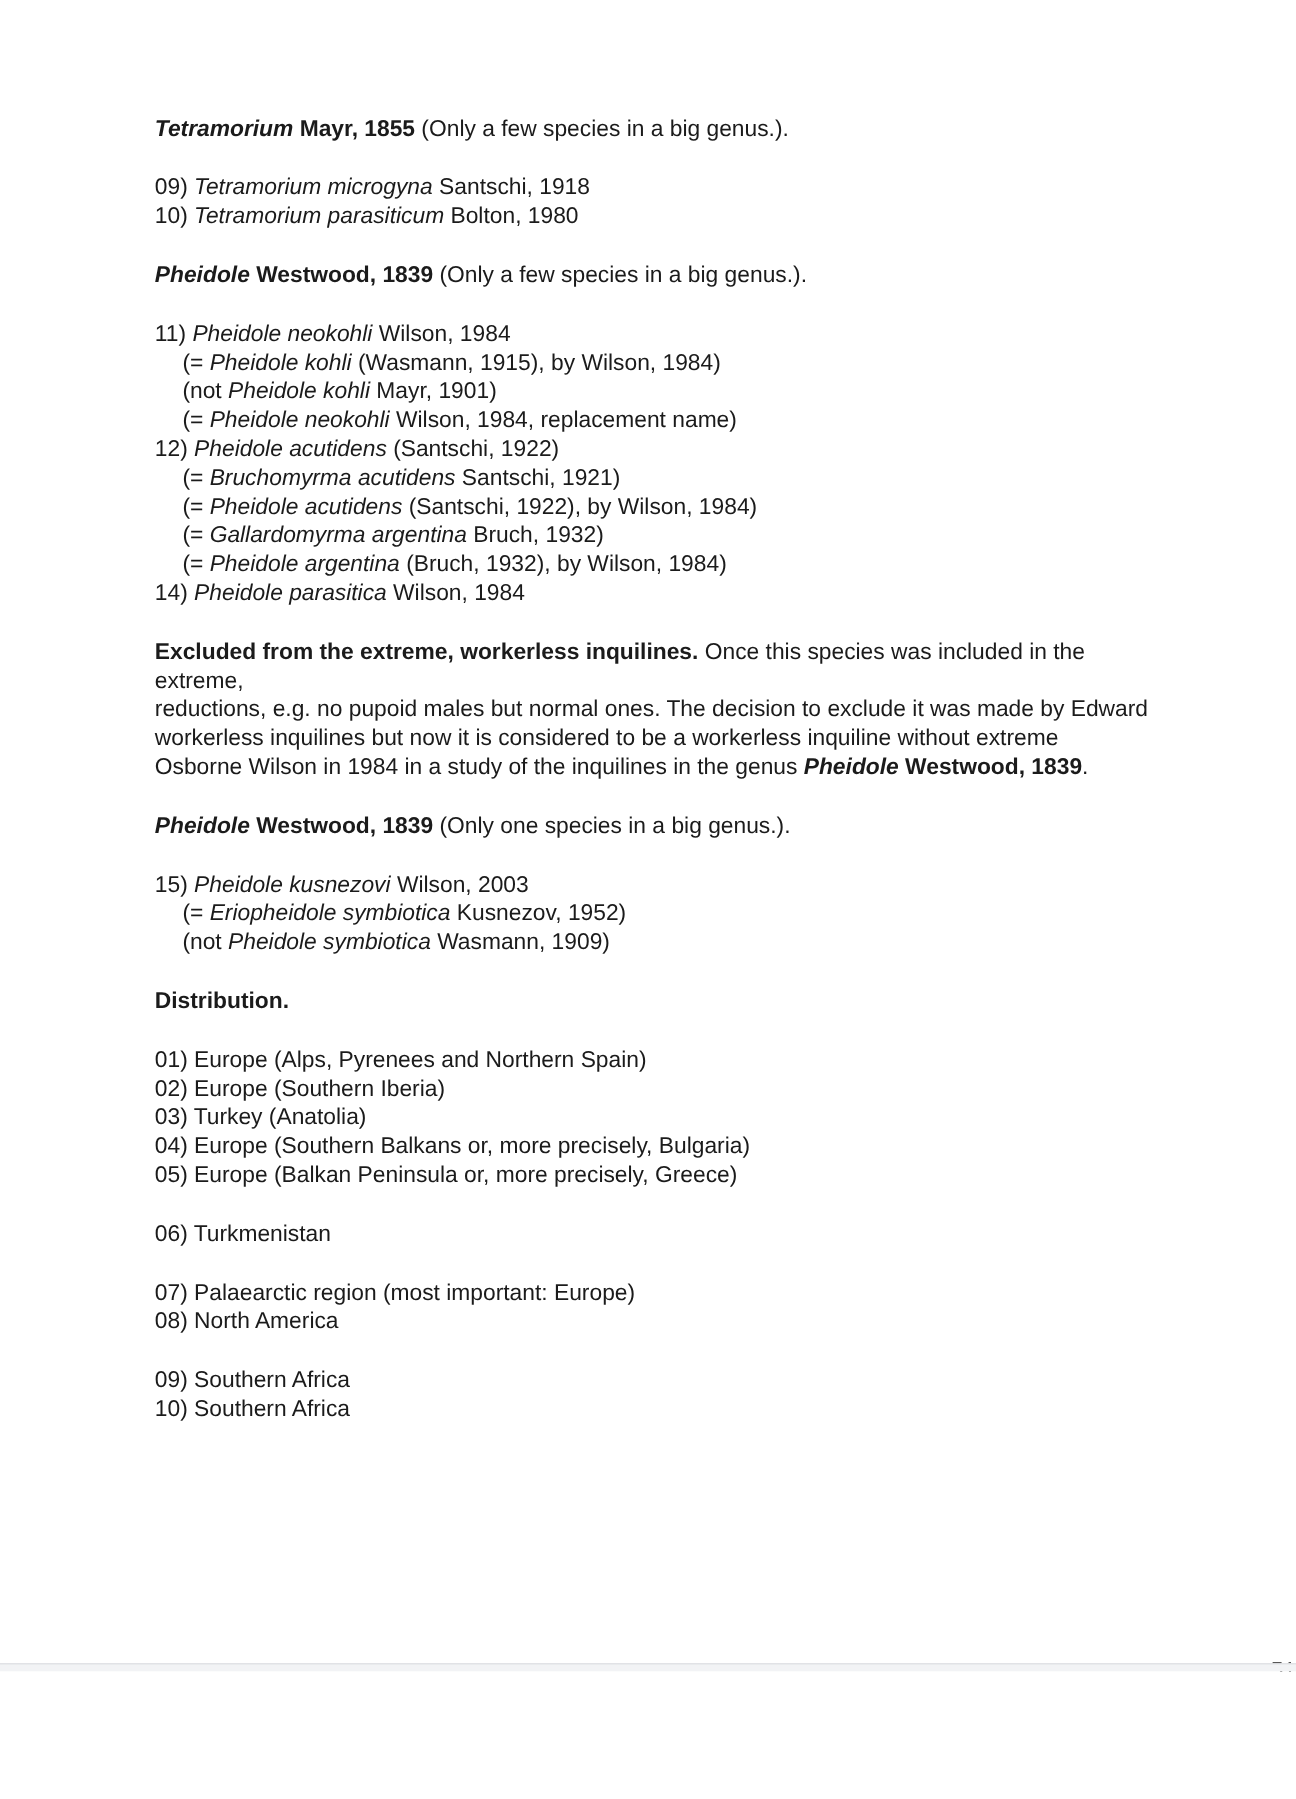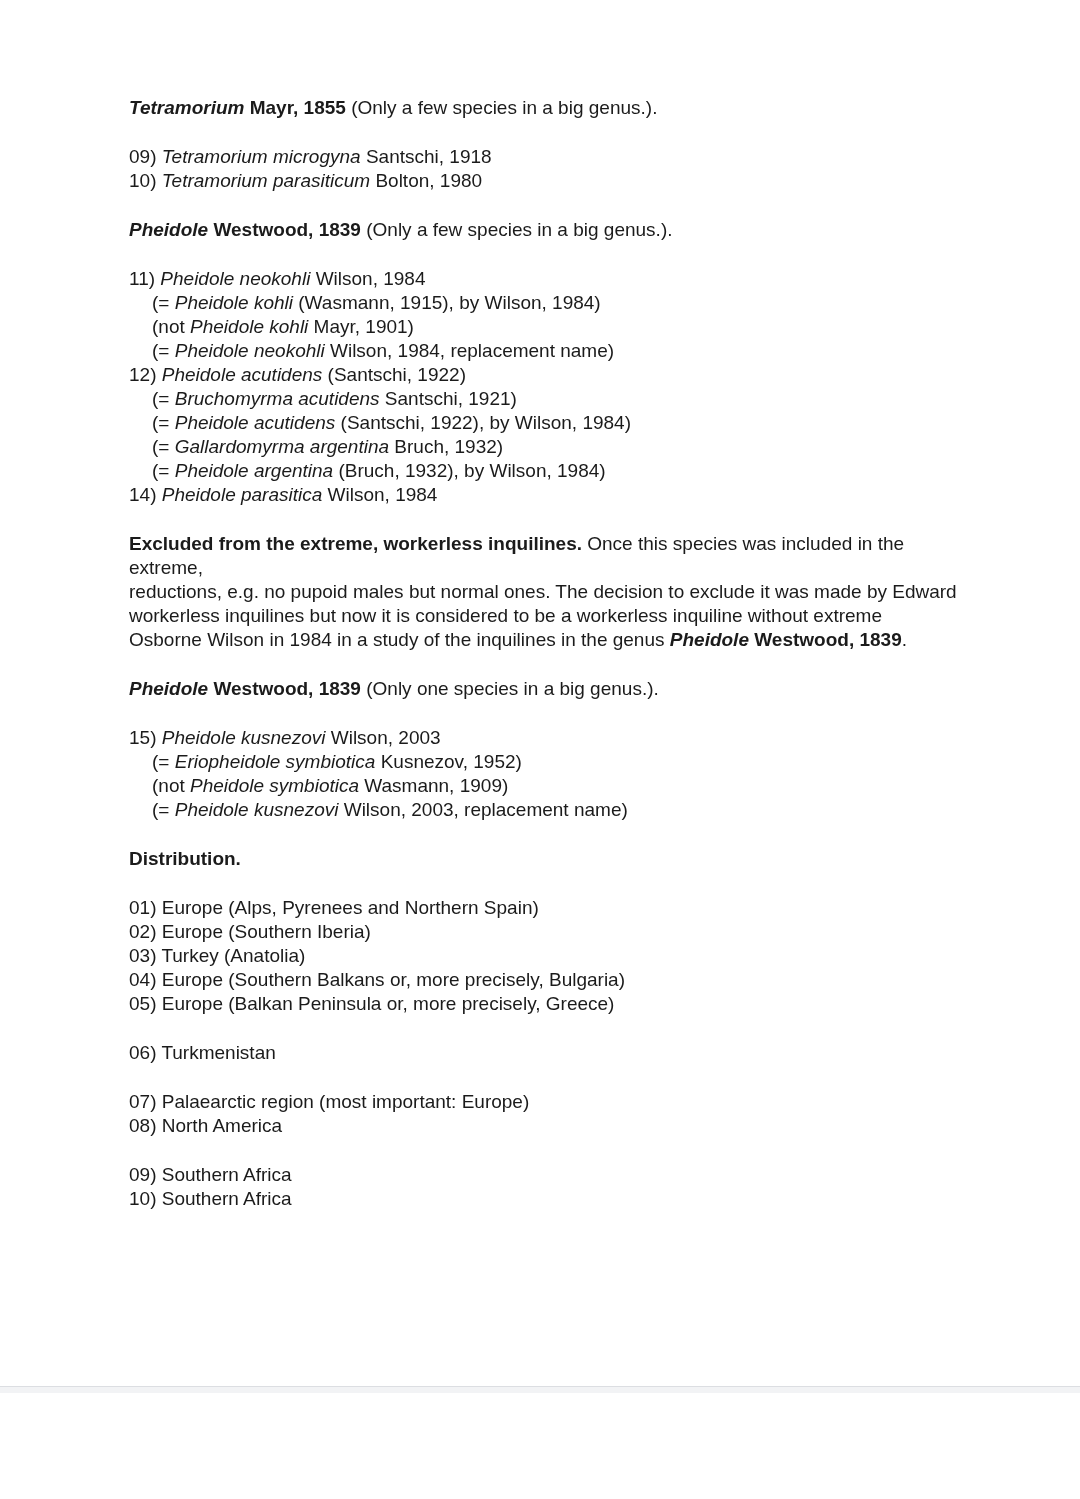--- a/index.html
+++ b/index.html
@@ -79,21 +79,20 @@
       <div class="line"><span class="s-bold">Excluded from the extreme, workerless inquilines.</span><span class="s-regular"> Once this species was included in the extreme,</span></div>
       <div class="line"><span class="s-regular">reductions, e.g. no pupoid males but normal ones. The decision to exclude it was made by Edward</span></div>
       <div class="line"><span class="s-regular">workerless inquilines but now it is considered to be a workerless inquiline without extreme</span></div>
       <div class="line"><span class="s-regular">Osborne Wilson in 1984 in a study of the inquilines in the genus </span><span class="s-bold-italic">Pheidole</span><span class="s-bold"> Westwood, 1839</span><span class="s-regular">.</span></div>
       <div class="blank"></div>
       <div class="line"><span class="s-bold-italic">Pheidole</span><span class="s-bold"> Westwood, 1839 </span><span class="s-regular">(Only one species in a big genus.).</span></div>
       <div class="blank"></div>
       <div class="line"><span class="s-regular">15) </span><span class="s-italic">Pheidole kusnezovi</span><span class="s-regular"> Wilson, 2003</span></div>
       <div class="line indent"><span class="s-regular">(= </span><span class="s-italic">Eriopheidole symbiotica</span><span class="s-regular"> Kusnezov, 1952)</span></div>
       <div class="line indent"><span class="s-regular">(not </span><span class="s-italic">Pheidole symbiotica</span><span class="s-regular"> Wasmann, 1909)</span></div>
-      <div class="line indent"><span class="s-regular">(= </span><span class="s-italic">Pheidole kusnezovi</span><span class="s-regular"> Wilson, 2003, replacement name)</span></div>
       <div class="blank"></div>
       <div class="line"><span class="s-bold">Distribution.</span></div>
       <div class="blank"></div>
       <div class="line"><span class="s-regular">01) Europe (Alps, Pyrenees and Northern Spain)</span></div>
       <div class="line"><span class="s-regular">02) Europe (Southern Iberia)</span></div>
       <div class="line"><span class="s-regular">03) Turkey (Anatolia)</span></div>
       <div class="line"><span class="s-regular">04) Europe (Southern Balkans or, more precisely, Bulgaria)</span></div>
       <div class="line"><span class="s-regular">05) Europe (Balkan Peninsula or, more precisely, Greece)</span></div>
       <div class="blank"></div>
       <div class="line"><span class="s-regular">06) Turkmenistan</span></div>

